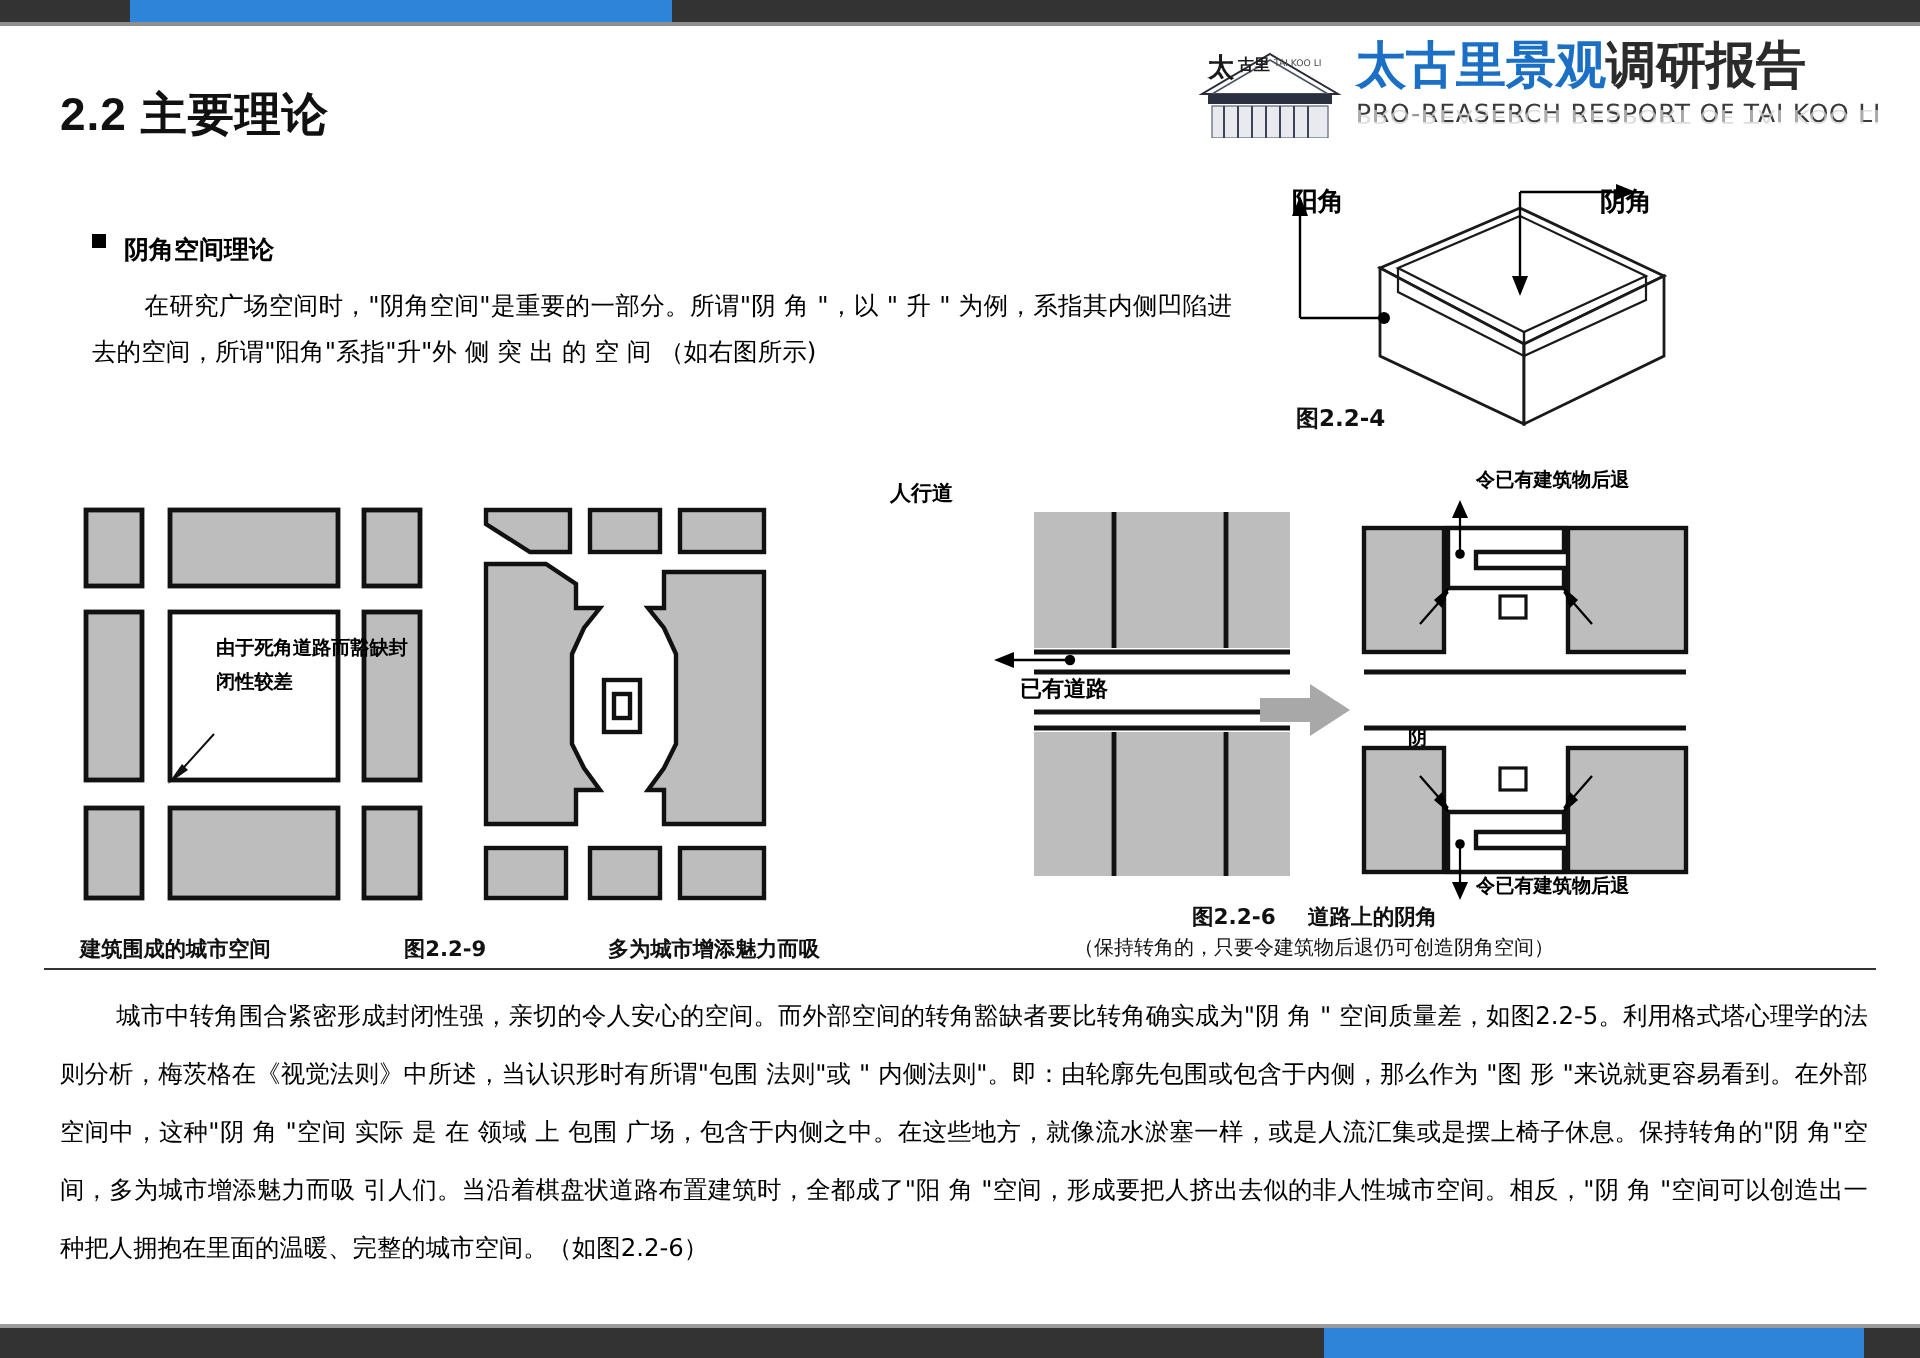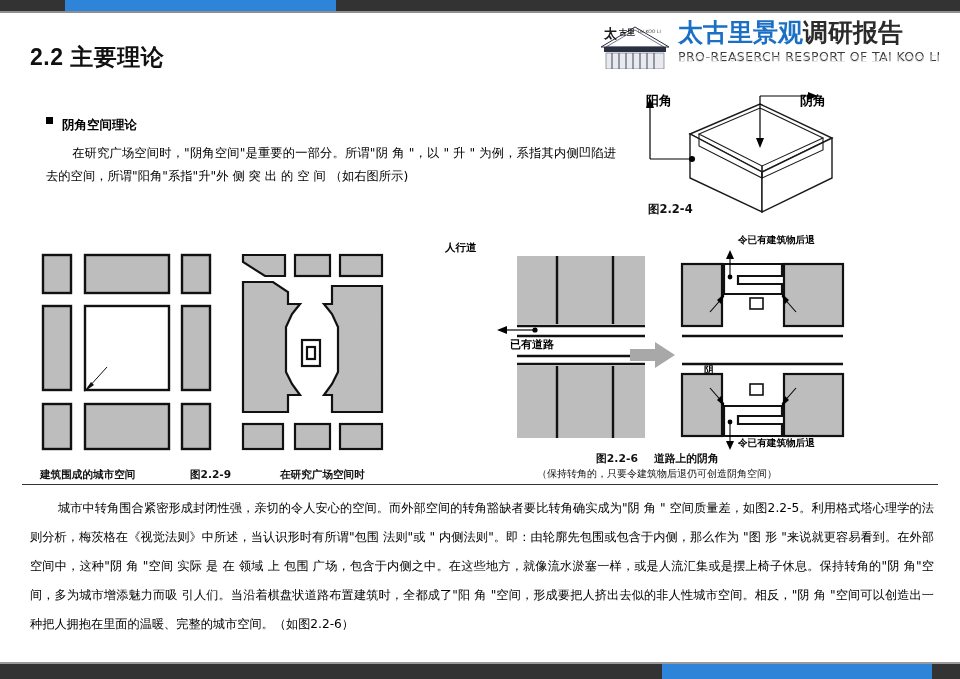--- a/index.html
+++ b/index.html
@@ -95,21 +95,21 @@
   
   .plan-a { position: absolute; left: 40px; top: 252px; width: 172px; height: 200px; }
   .plan-b { position: absolute; left: 240px; top: 252px; width: 145px; height: 200px; }
   .plan-note {
     position: absolute; left: 108px; top: 316px; width: 96px;
     font-size: 9.6px; color: #000; line-height: 17px; font-weight: bold;
   }
   .caption-row-225 {
     position: absolute; left: 40px; top: 468px; width: 380px;
     font-size: 10.6px; font-weight: bold; color: #111;
-    display: flex; gap: 0;
+    display: flex; gap: 12px;
   }
   .caption-row-225 span:nth-child(1) { width: 150px; }
   .caption-row-225 span:nth-child(2) { width: 90px; }
 
   
   .road-left { position: absolute; left: 495px; top: 248px; width: 150px; height: 200px; }
   .road-right-top { position: absolute; left: 680px; top: 250px; width: 165px; height: 92px; }
   .road-right-bot { position: absolute; left: 680px; top: 358px; width: 165px; height: 92px; }
   .big-arrow { position: absolute; left: 630px; top: 340px; width: 46px; height: 30px; }
   .lbl-renxingdao {
@@ -241,20 +241,21 @@
       <rect x="3" y="54" width="28" height="84"></rect>
       <rect x="142" y="54" width="28" height="84"></rect>
       <rect x="3" y="152" width="28" height="45"></rect>
       <rect x="45" y="152" width="84" height="45"></rect>
       <rect x="142" y="152" width="28" height="45"></rect>
     </g>
     <rect x="45" y="54" width="84" height="84" fill="#ffffff" stroke="#111111" stroke-width="2.4"></rect>
     <line x1="67" y1="115" x2="48" y2="136" stroke="#111" stroke-width="1"></line>
     <polygon points="44,140 54,133 51,130" fill="#111"></polygon>
   </svg>
+  <div class="plan-note">由于死角道路而豁缺封闭性较差</div>
 
   <svg class="plan-b" viewBox="0 0 145 200">
     <g fill="#bdbdbd" stroke="#111111" stroke-width="2.2">
       <path d="M3 3 L45 3 L45 24 L25 24 L3 10 Z"></path>
       <rect x="55" y="3" width="35" height="21"></rect>
       <rect x="100" y="3" width="42" height="21"></rect>
       <path d="M3 30 L33 30 L48 40 L48 52 L60 52 L52 62 L46 75 L46 120 L52 132 L60 143 L48 143 L48 160 L3 160 Z"></path>
       <path d="M142 34 L92 34 L92 52 L84 52 L92 62 L98 75 L98 120 L92 132 L84 143 L92 143 L92 160 L142 160 Z"></path>
       <rect x="3" y="172" width="40" height="25"></rect>
       <rect x="55" y="172" width="35" height="25"></rect>
@@ -262,21 +263,21 @@
     </g>
     <g fill="none" stroke="#111111" stroke-width="2.2">
       <rect x="62" y="88" width="18" height="26"></rect>
       <rect x="67" y="95" width="8" height="12"></rect>
     </g>
   </svg>
 
   <div class="caption-row-225">
     <span>建筑围成的城市空间</span>
     <span>图2.2-9</span>
-    <span>在研究广场空间时</span>
+    <span>多为城市增添魅力而吸</span>
   </div>
 
   <div class="lbl-renxingdao">人行道</div>
   <svg class="road-left" viewBox="0 0 150 200">
     <g fill="#bdbdbd" stroke="none">
       <rect x="22" y="8" width="128" height="68"></rect>
       <rect x="22" y="118" width="128" height="72"></rect>
     </g>
     <g stroke="#111111" stroke-width="2.4">
       <line x1="62" y1="8" x2="62" y2="76"></line>

